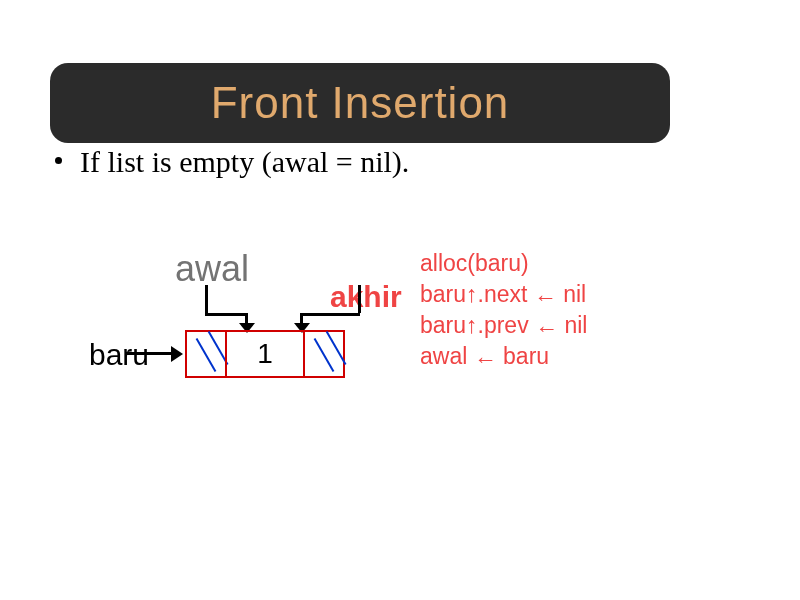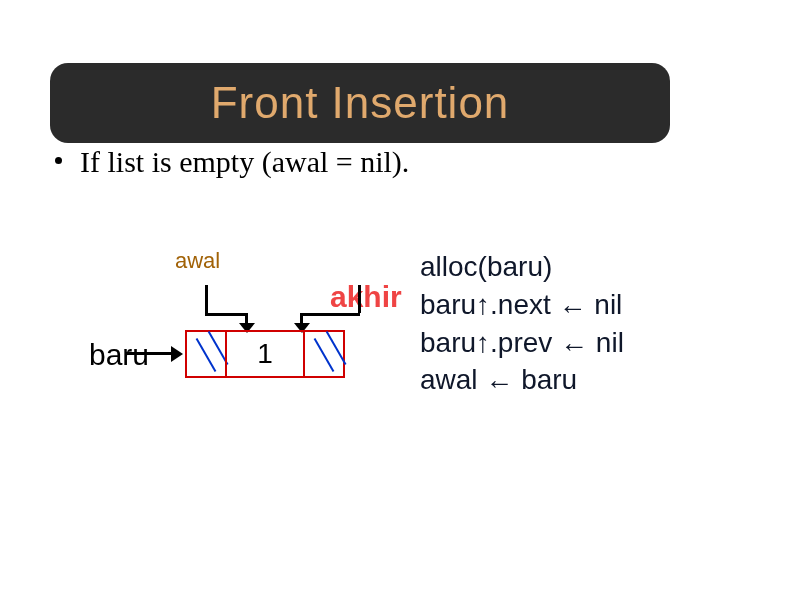--- a/index.html
+++ b/index.html
@@ -44,22 +44,22 @@
     top: 157px;
     width: 7px;
     height: 7px;
     background: #000;
     border-radius: 50%;
   }
   .label-awal {
     position: absolute;
     left: 175px;
     top: 248px;
-    font-size: 22px;
-    color: #a16207;
+    font-size: 36px;
+    color: #737373;
   }
   .label-akhir {
     position: absolute;
     left: 330px;
     top: 248px;
     font-size: 30px;
     font-weight: bold;
     color: #ef4444;
     margin-top: 32px;
   }
@@ -104,23 +104,23 @@
   .arrow { position:absolute; }
   .arrow .shaft { position:absolute; background:#000; }
   .arrow .head {
     position:absolute; width:0; height:0;
     border-style:solid;
   }
   .code-block {
     position: absolute;
     left: 420px;
     top: 248px;
-    font-size: 28px;
+    font-size: 23px;
     line-height: 1.35;
-    color: #0f172a;
+    color: #ef4444;
     font-family: Arial, Helvetica, sans-serif;
   }
 </style>
 </head>
 <body>
 
 <div class="title-bar">
   <span class="title-text">Front Insertion</span>
 </div>
 

